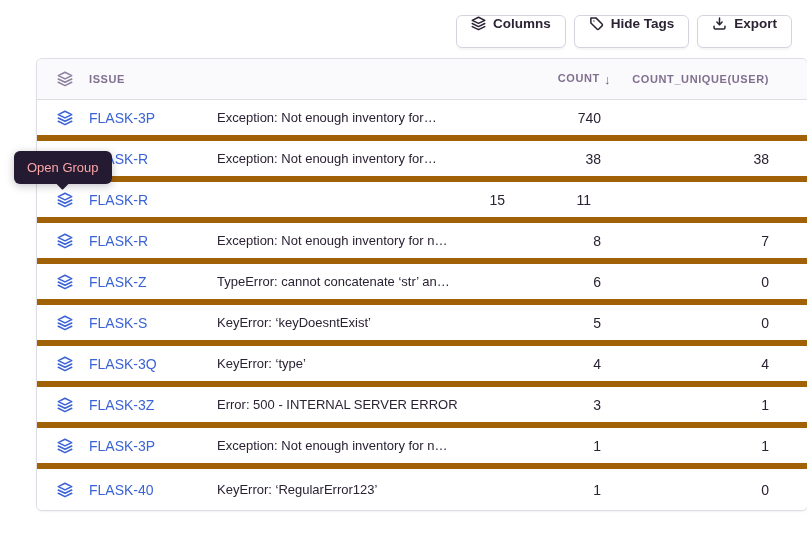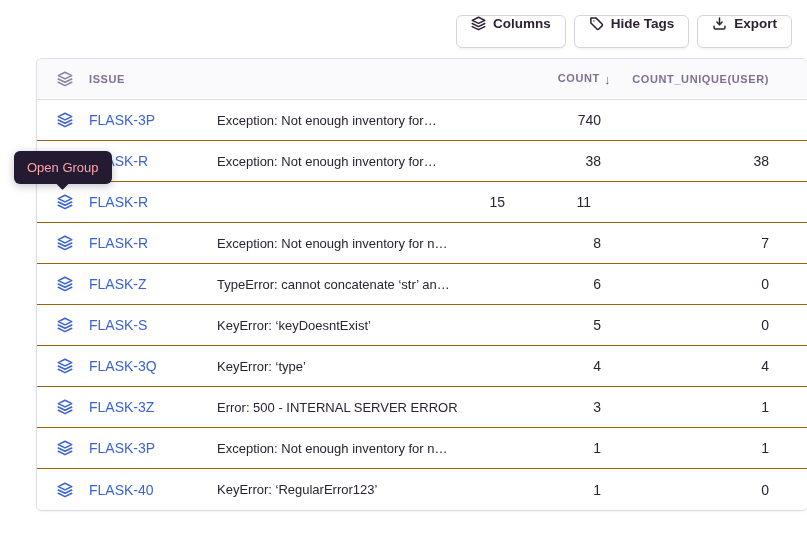--- a/index.html
+++ b/index.html
@@ -74,21 +74,21 @@
     justify-content: flex-end;
     align-items: flex-start;
     gap: 4px;
     padding-right: 4px;
   }
   .sort-arrow { font-size: 13px; font-weight: 400; color: #6f5f7f; }
   .th-unique { text-align: right; padding-right: 24px; }
 
   .row {
     height: 41px;
-    border-bottom: 1px solid #a16207;
+    border-bottom: 6px solid #a16207;
     font-size: 14px;
     background: #ffffff;
   }
   .row:last-child { border-bottom: none; }
 
   .icon-cell { padding-left: 20px; display: flex; align-items: center; }
   .row-ic { color: var(--link, #3b63d6); cursor: pointer; }
   .head-ic { color: #8d82a0; }
   .issue-link {
     color: var(--link, #3b63d6);

